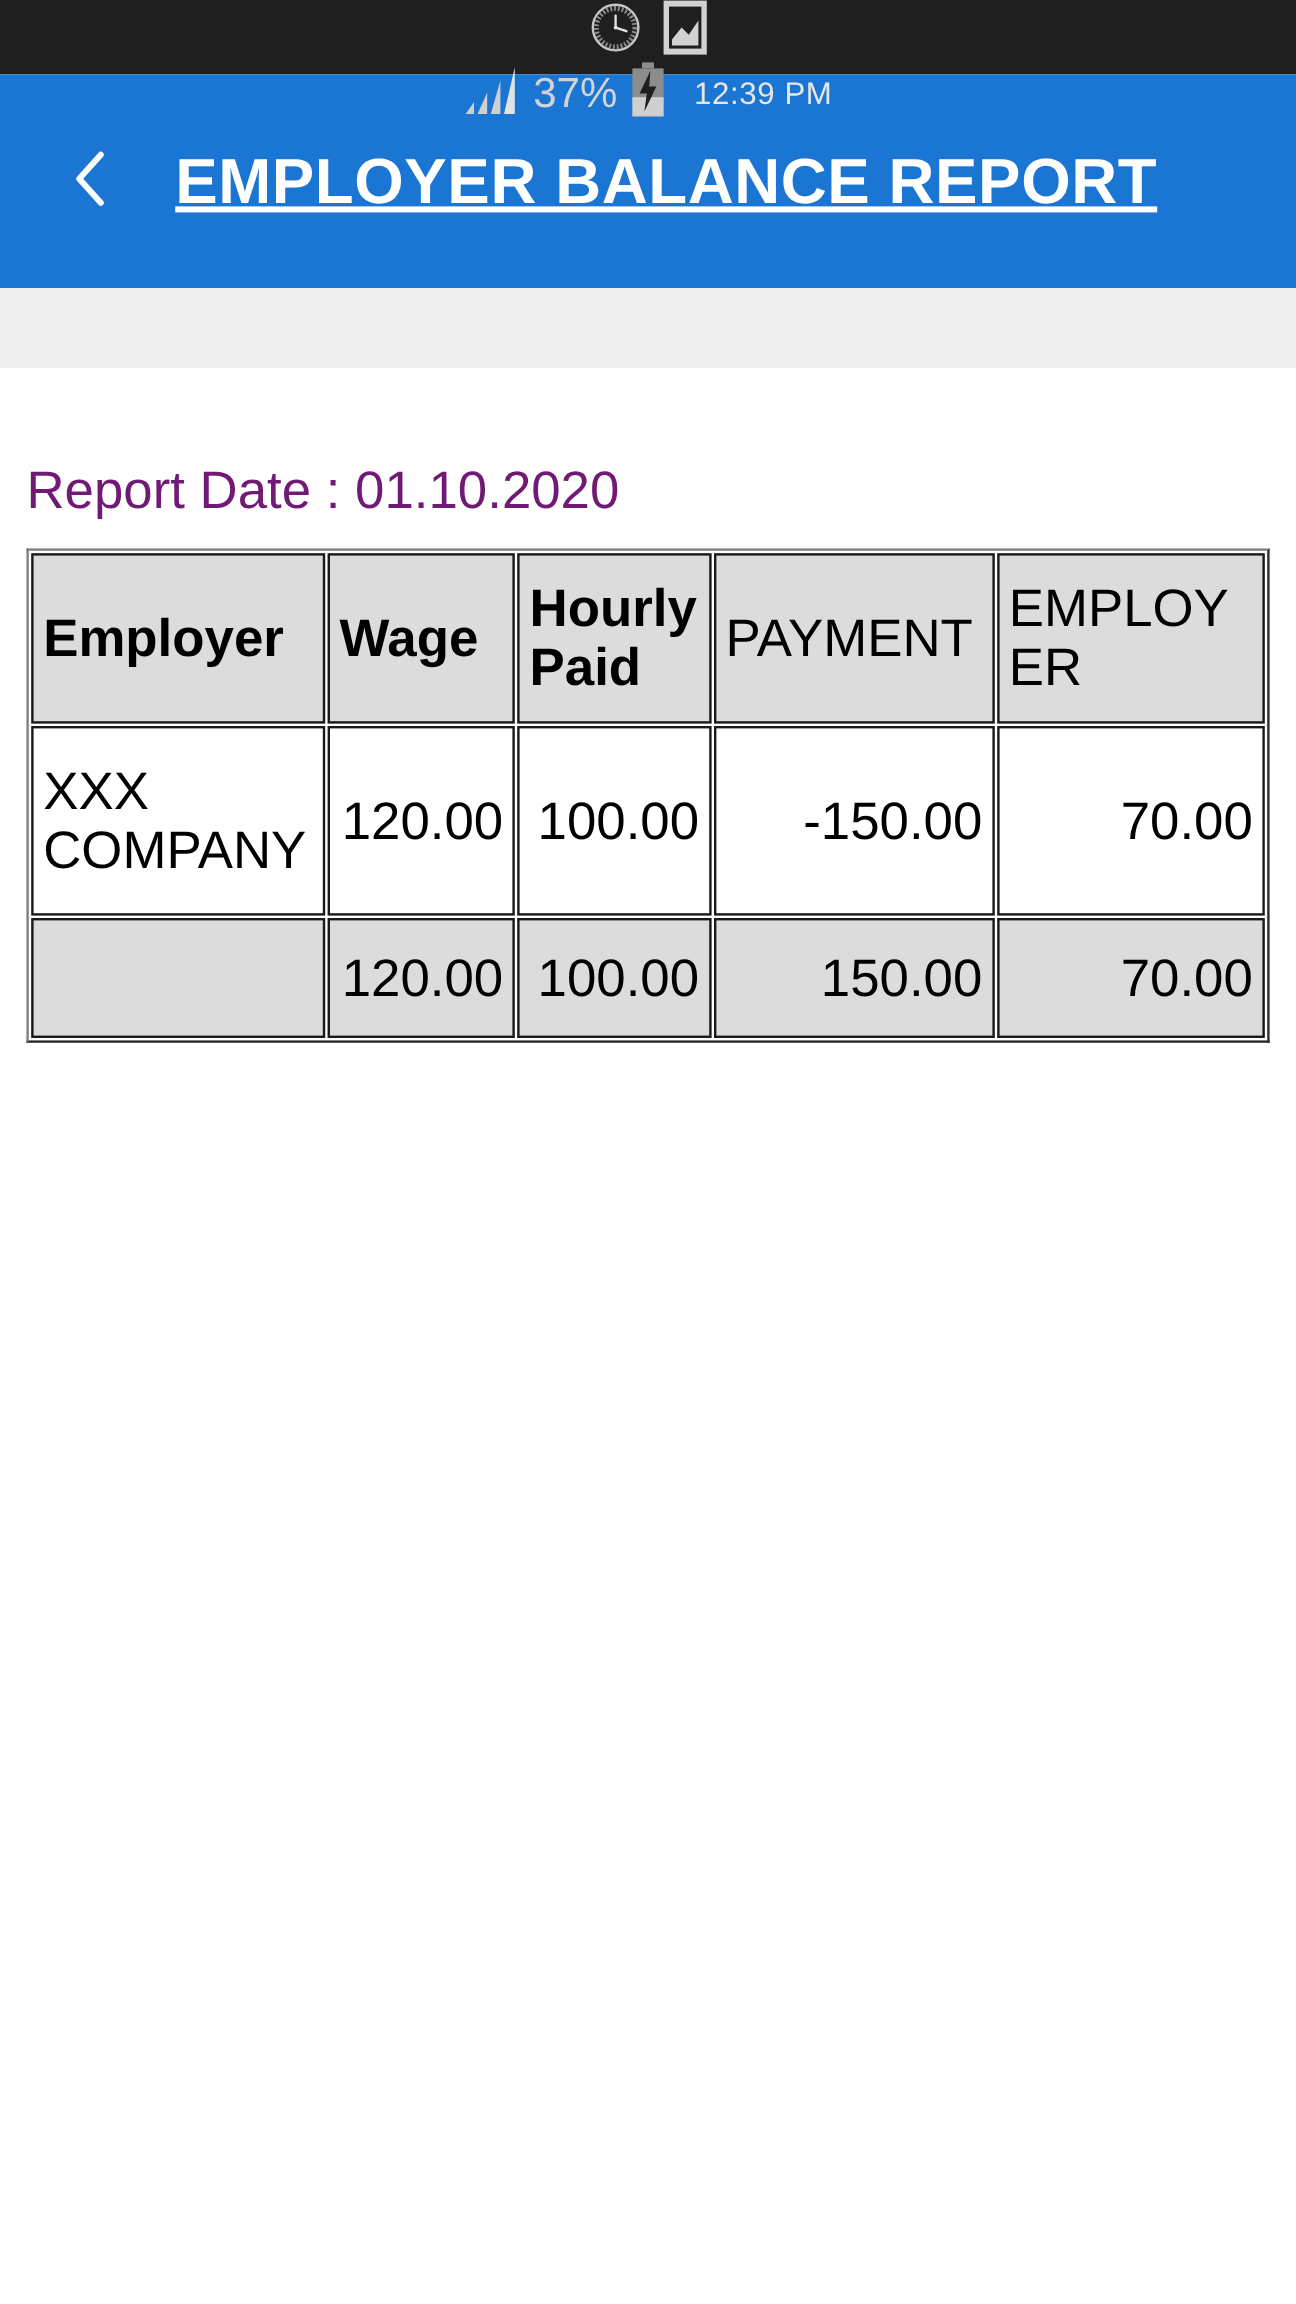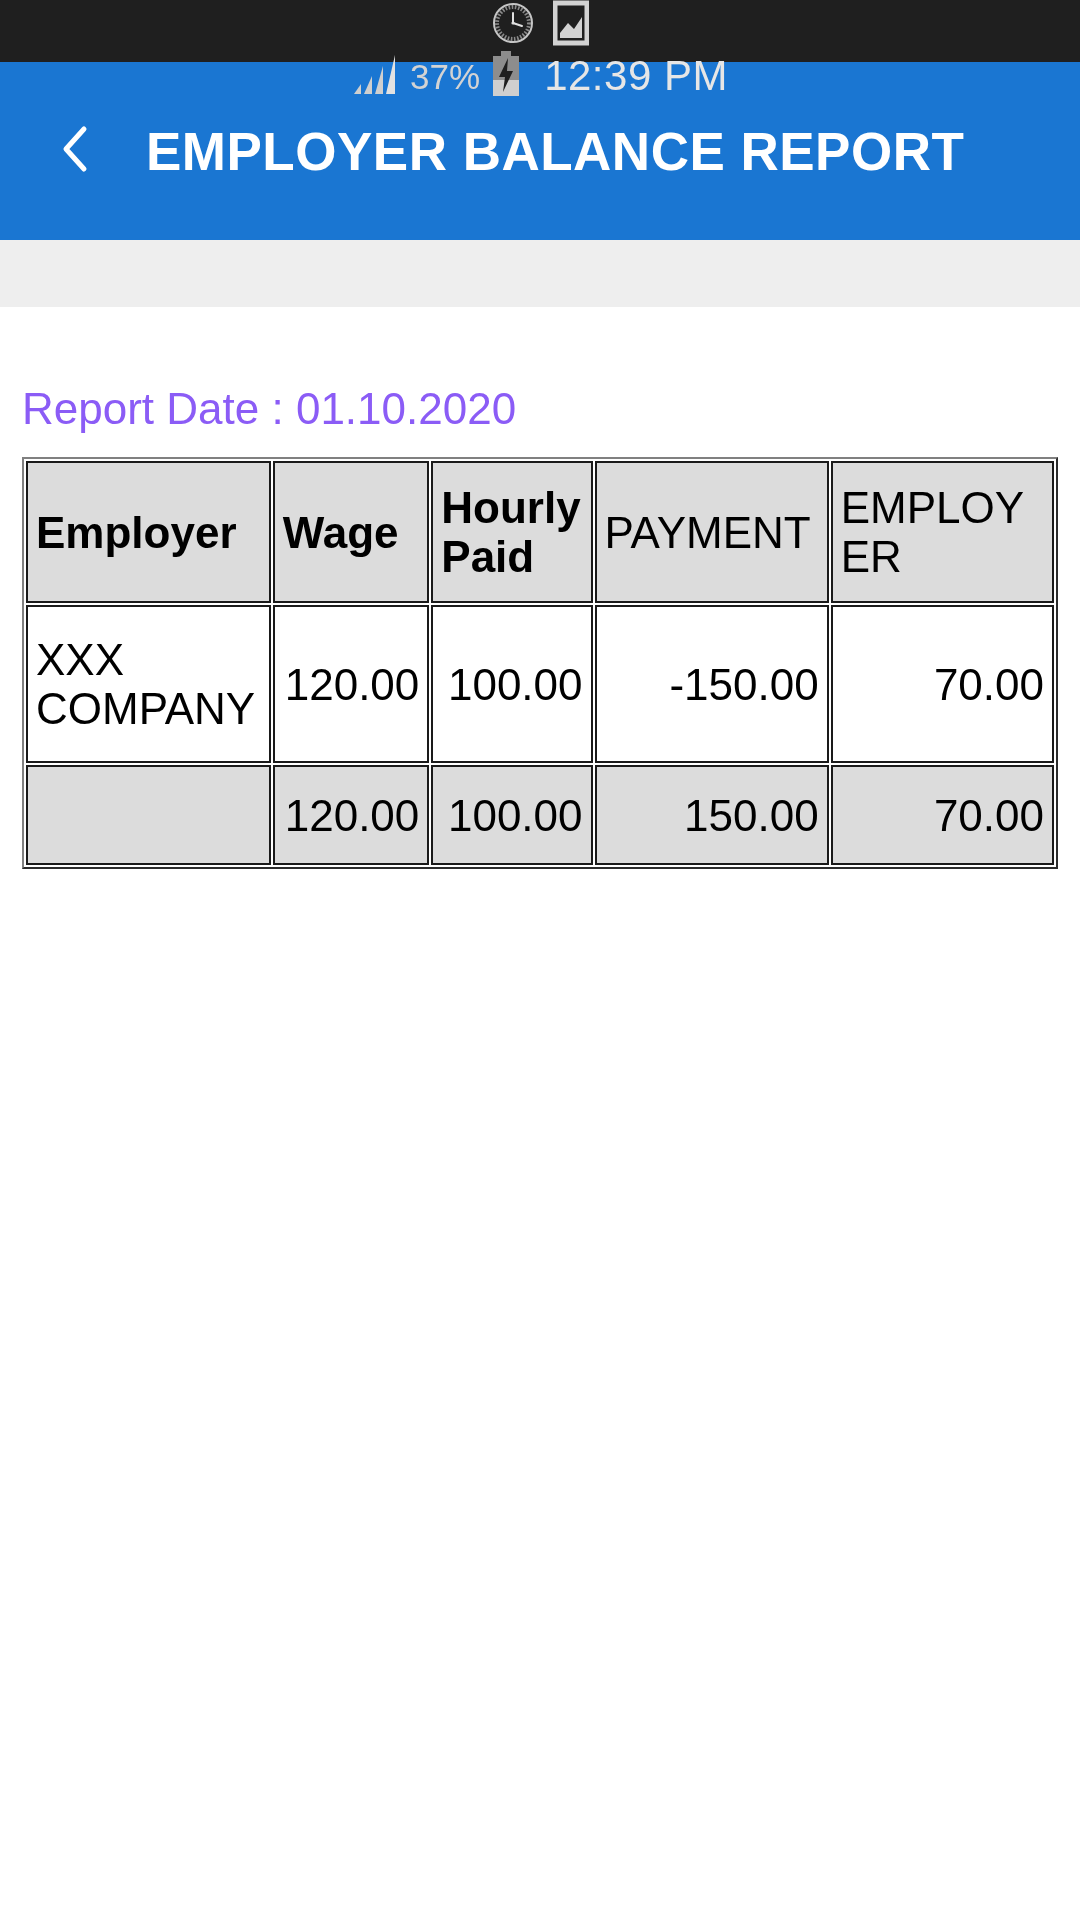--- a/index.html
+++ b/index.html
@@ -41,21 +41,21 @@
   .signal-icon { display: block; }
   .battery-icon { display: block; }
   .battery-pct {
     color: #d3d3d3;
     font-size: 35px;
     letter-spacing: 0px;
     line-height: 1;
   }
   .status-time {
     color: #e6e6e6;
-    font-size: 42px;
+    font-size: 26px;
     line-height: 1;
     margin-left: 12px;
     letter-spacing: 0.5px;
   }
 
   
   .app-bar {
     height: 178px;
     background: #1a76d2;
     display: flex;
@@ -71,36 +71,37 @@
     justify-content: center;
     flex: 0 0 auto;
   }
   .app-title {
     color: #ffffff;
     font-size: 53px;
     font-weight: bold;
     letter-spacing: 0.5px;
     margin-left: 38px;
     white-space: nowrap;
+    text-decoration: underline;
   }
 
   
   .grey-strip {
     height: 67px;
     background: #eeeeee;
   }
 
   
   .content {
     background: #ffffff;
     padding: 0 22px;
   }
   .report-date {
     font-size: 44px;
-    color: #8b5cf6;
+    color: #701a75;
     padding-top: 78px;
     padding-bottom: 0;
     line-height: 1.1;
     letter-spacing: 0px;
   }
 
   
   .table-wrap {
     margin-top: 24px;
   }

